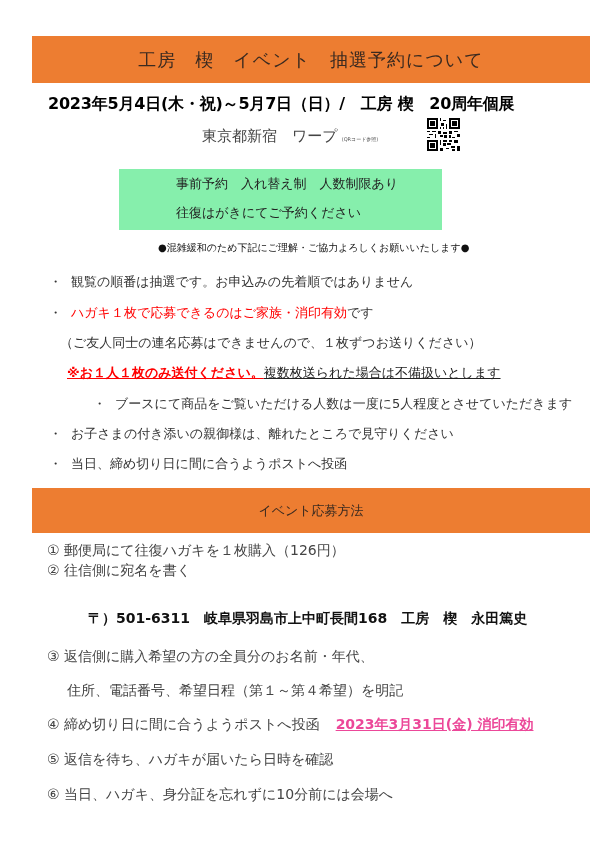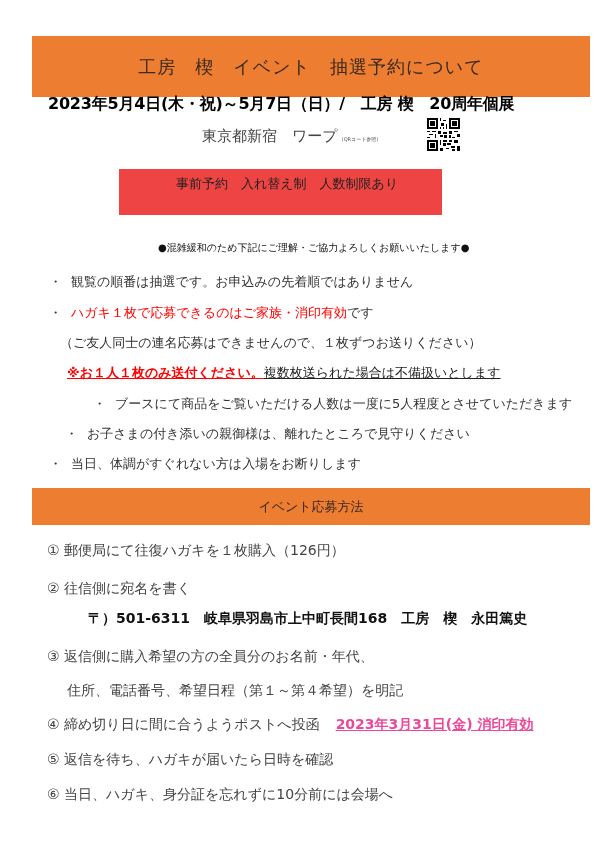--- a/index.html
+++ b/index.html
@@ -8,35 +8,35 @@
     font-family: "DejaVu Sans", "Liberation Sans", sans-serif;
     color: #222;
   }
   .abs { position: absolute; white-space: nowrap; }
   .bar {
     position: absolute; left: 32px; width: 558px;
     background: #ed7d31;
     display: flex; align-items: center; justify-content: center;
     color: #3a2a20;
   }
-  .bar1 { top: 36px; height: 61px; font-size: 18px; letter-spacing: 1px; }
-  .bar2 { top: 488px; height: 37px; font-size: 13px; }
+  .bar1 { top: 36px; height: 47px; font-size: 18px; letter-spacing: 1px; }
+  .bar2 { top: 488px; height: 45px; font-size: 13px; }
   .bar-text { word-spacing: 6px; }
   .headline {
     top: 94px; left: 48px; font-size: 16px; font-weight: bold; color: #000;
     letter-spacing: -0.2px;
   }
   .venue { top: 127px; left: 202px; font-size: 15px; color: #444; }
   .venue-note { font-size: 5px; color: #555; margin-left: 4px; vertical-align: baseline; }
   .qr {
     position: absolute; left: 427px; top: 118px; width: 33px; height: 33px;
   }
   .notice-box {
-    position: absolute; left: 119px; top: 169px; width: 323px; height: 46px;
-    background: #ef4444;
+    position: absolute; left: 119px; top: 169px; width: 323px; height: 61px;
+    background: #86efac;
   }
   .notice-line { position: absolute; left: 57px; font-size: 13px; color: #222; white-space: nowrap; }
   .notice-line.l1 { top: 6px; }
   .notice-line.l2 { top: 35px; }
   .subnote { top: 241px; left: 158px; font-size: 10px; color: #111; }
   .bullet { left: 49px; font-size: 13px; color: #333; }
   .bullet .dot { display: inline-block; width: 22px; }
   .red { color: #ff0000; }
   .redbold { color: #ff0000; font-weight: bold; text-decoration: underline; }
   .ul { text-decoration: underline; color: #222; margin-top: 34px; }
@@ -98,54 +98,55 @@
       <rect x="15" y="18" width="3" height="1"></rect>
       <rect x="8" y="19" width="2" height="2"></rect>
     <rect x="12" y="19" width="2" height="1"></rect>
       <rect x="19" y="18" width="2" height="3"></rect>
       <rect x="16" y="20" width="2" height="1"></rect>
   </g>
 </svg>
 
 <div class="notice-box">
   <div class="notice-line l1">事前予約　入れ替え制　人数制限あり</div>
+  <div class="notice-line l2">往復はがきにてご予約ください</div>
 </div>
 
 <div class="abs subnote">●混雑緩和のため下記にご理解・ご協力よろしくお願いいたします●</div>
 
 <div class="abs bullet" style="top:273px;">
   <span class="dot">・</span><span>観覧の順番は抽選です。お申込みの先着順ではありません</span>
 </div>
 <div class="abs bullet" style="top:304px;">
   <span class="dot">・</span><span class="red">ハガキ１枚で応募できるのはご家族・消印有効</span><span>です</span>
 </div>
 <div class="abs bullet" style="top:334px; left:60px;">
   <span>（ご友人同士の連名応募はできませんので、１枚ずつお送りください）</span>
 </div>
 <div class="abs bullet" style="top:364px; left:67px;">
   <span class="redbold">※お１人１枚のみ送付ください。</span><span class="ul">複数枚送られた場合は不備扱いとします</span>
 </div>
 <div class="abs bullet" style="top:395px;margin-left:44px;">
   <span class="dot">・</span><span>ブースにて商品をご覧いただける人数は一度に5人程度とさせていただきます</span>
 </div>
-<div class="abs bullet" style="top:425px;margin-left:16px;">
+<div class="abs bullet" style="top:425px;">
   <span class="dot">・</span><span>お子さまの付き添いの親御様は、離れたところで見守りください</span>
 </div>
 <div class="abs bullet" style="top:455px;">
-  <span class="dot">・</span><span>当日、体調がすぐれない方は入場をお断りします</span>
+  <span class="dot">・</span><span>当日、締め切り日に間に合うようポストへ投函</span>
 </div>
 
 <div class="bar bar2">
   <span>イベント応募方法</span>
 </div>
 
 <div class="abs step" style="top:542px;">
   <span>①</span> <span>郵便局にて往復ハガキを１枚購入（126円）</span>
 </div>
-<div class="abs step" style="top:580px;">
+<div class="abs step" style="top:562px;">
   <span>②</span> <span>往信側に宛名を書く</span>
 </div>
 <div class="abs address">〒）501-6311　岐阜県羽島市上中町長間168　工房　楔　永田篤史</div>
 <div class="abs step" style="top:648px;">
   <span>③</span> <span>返信側に購入希望の方の全員分のお名前・年代、</span>
 </div>
 <div class="abs step" style="top:682px; left:67px;">
   <span>住所、電話番号、希望日程（第１～第４希望）を明記</span>
 </div>
 <div class="abs step" style="top:716px;">

